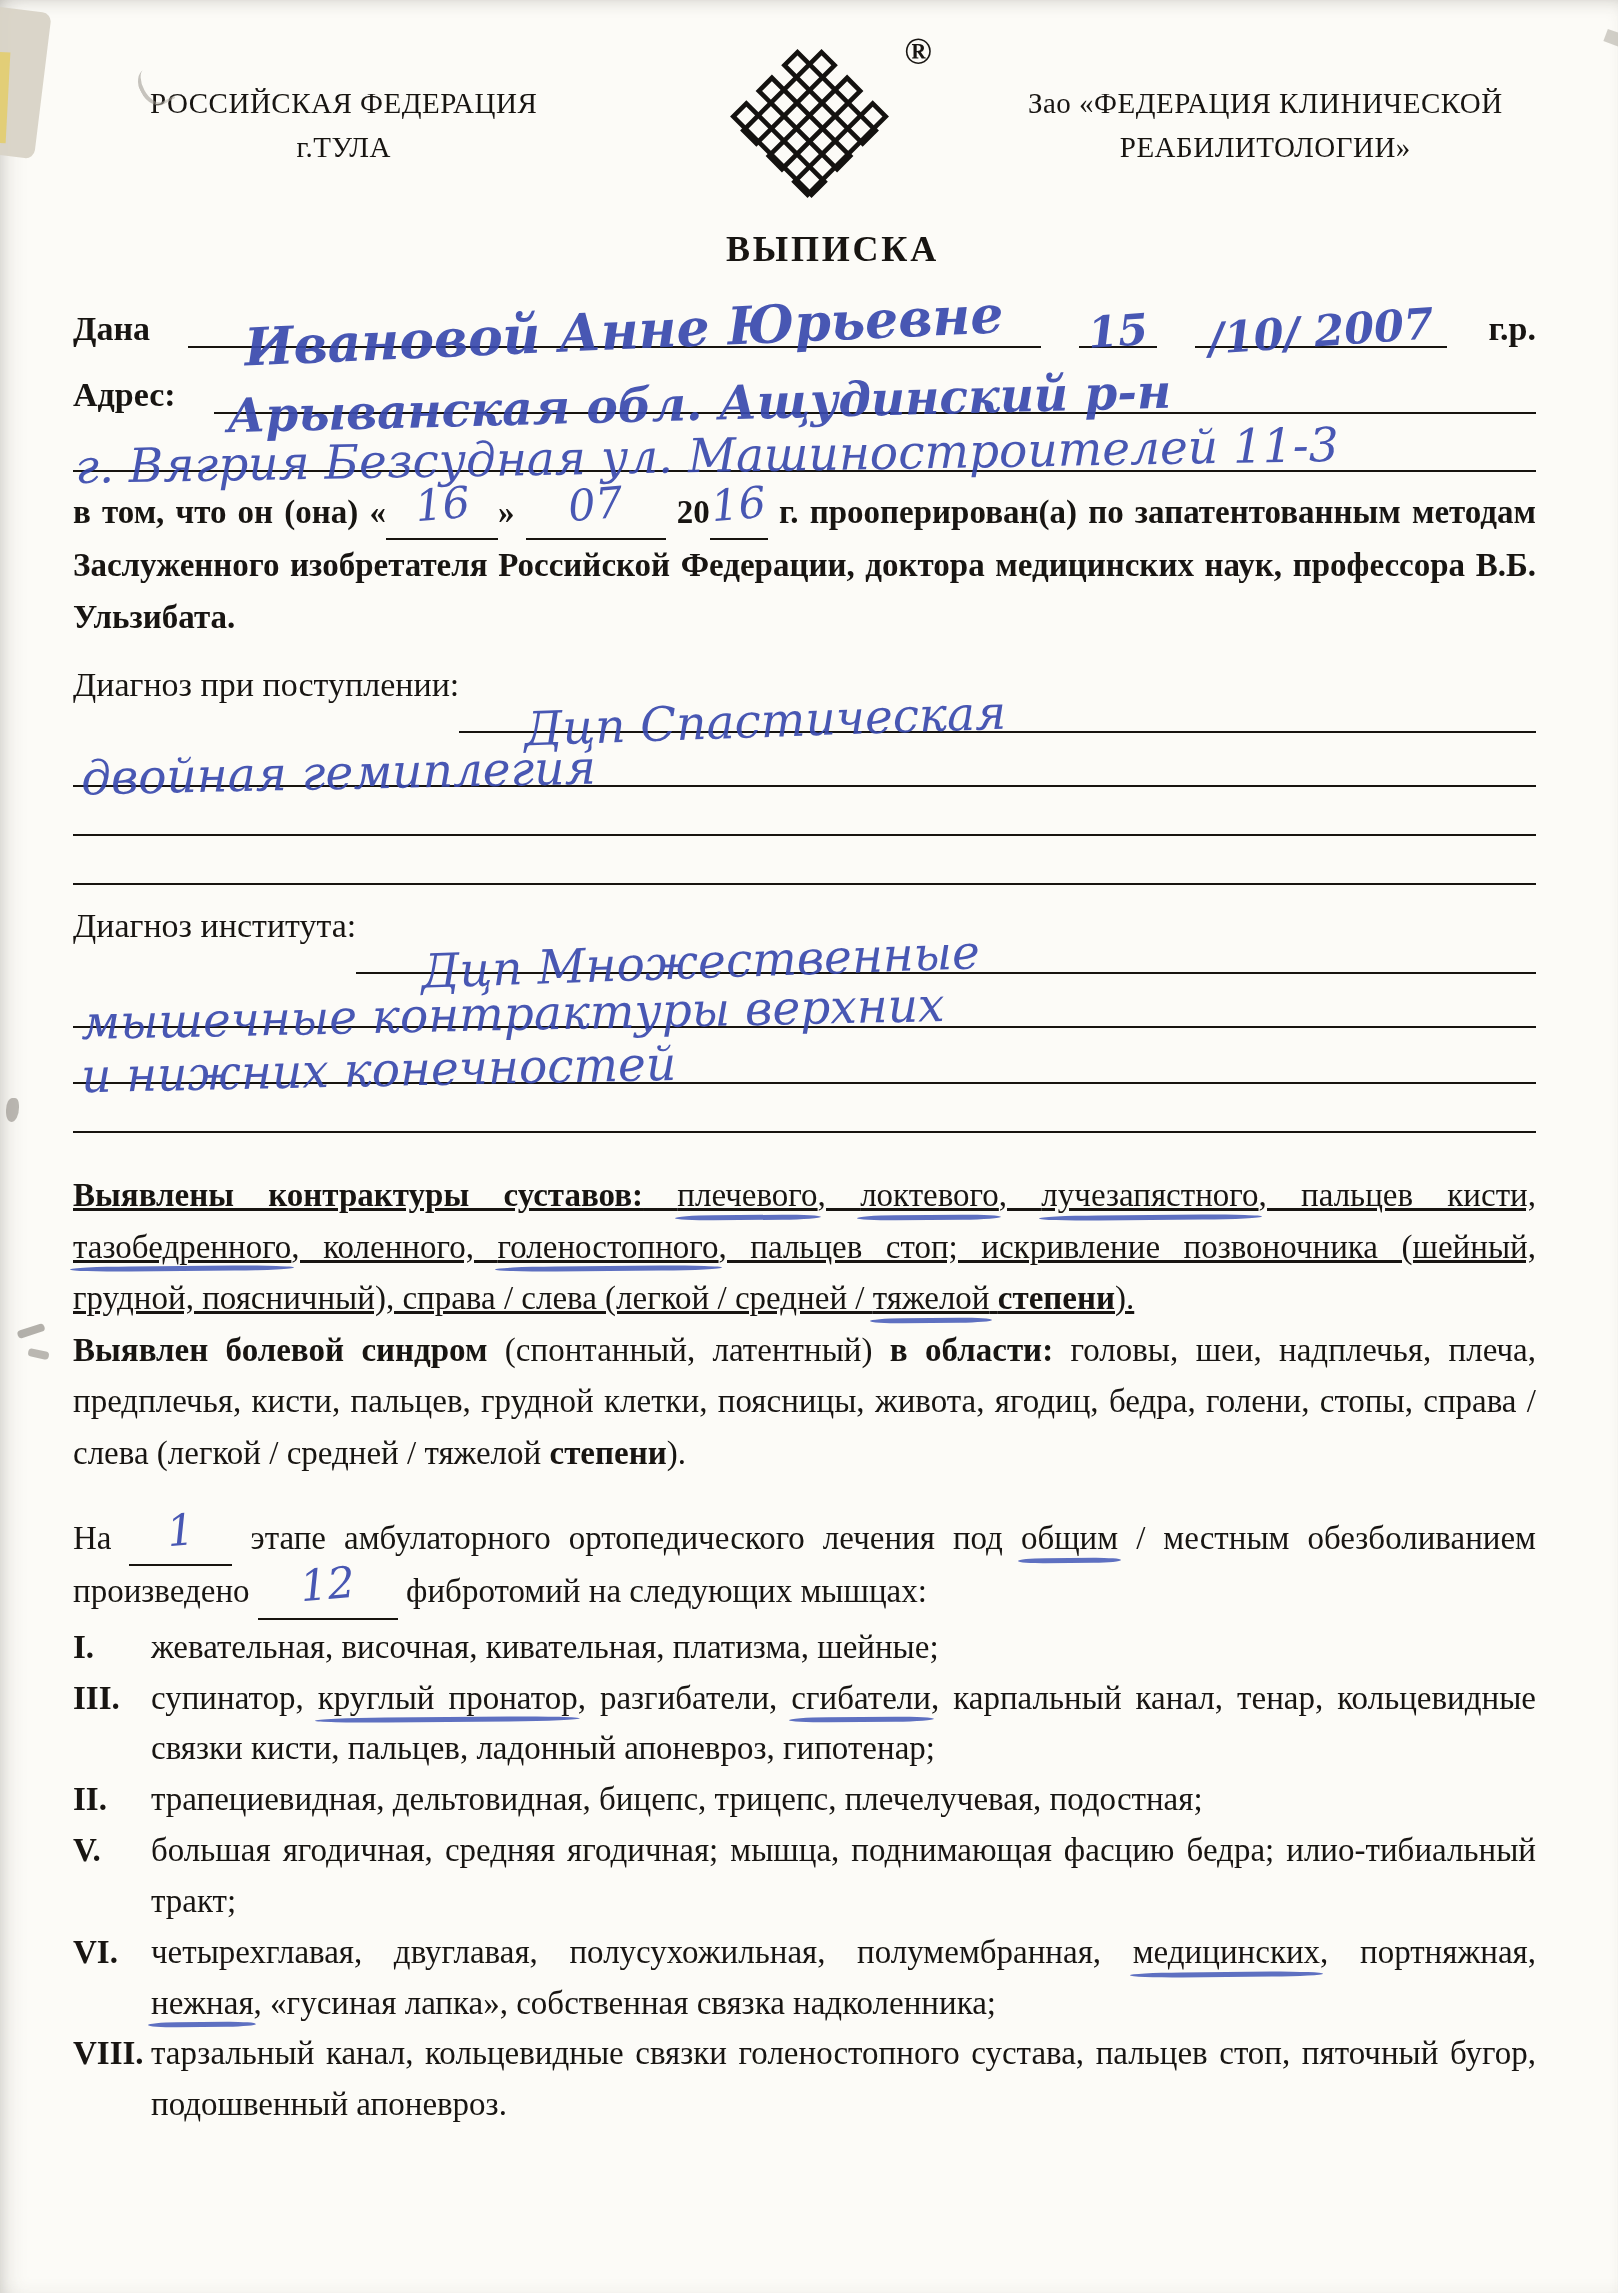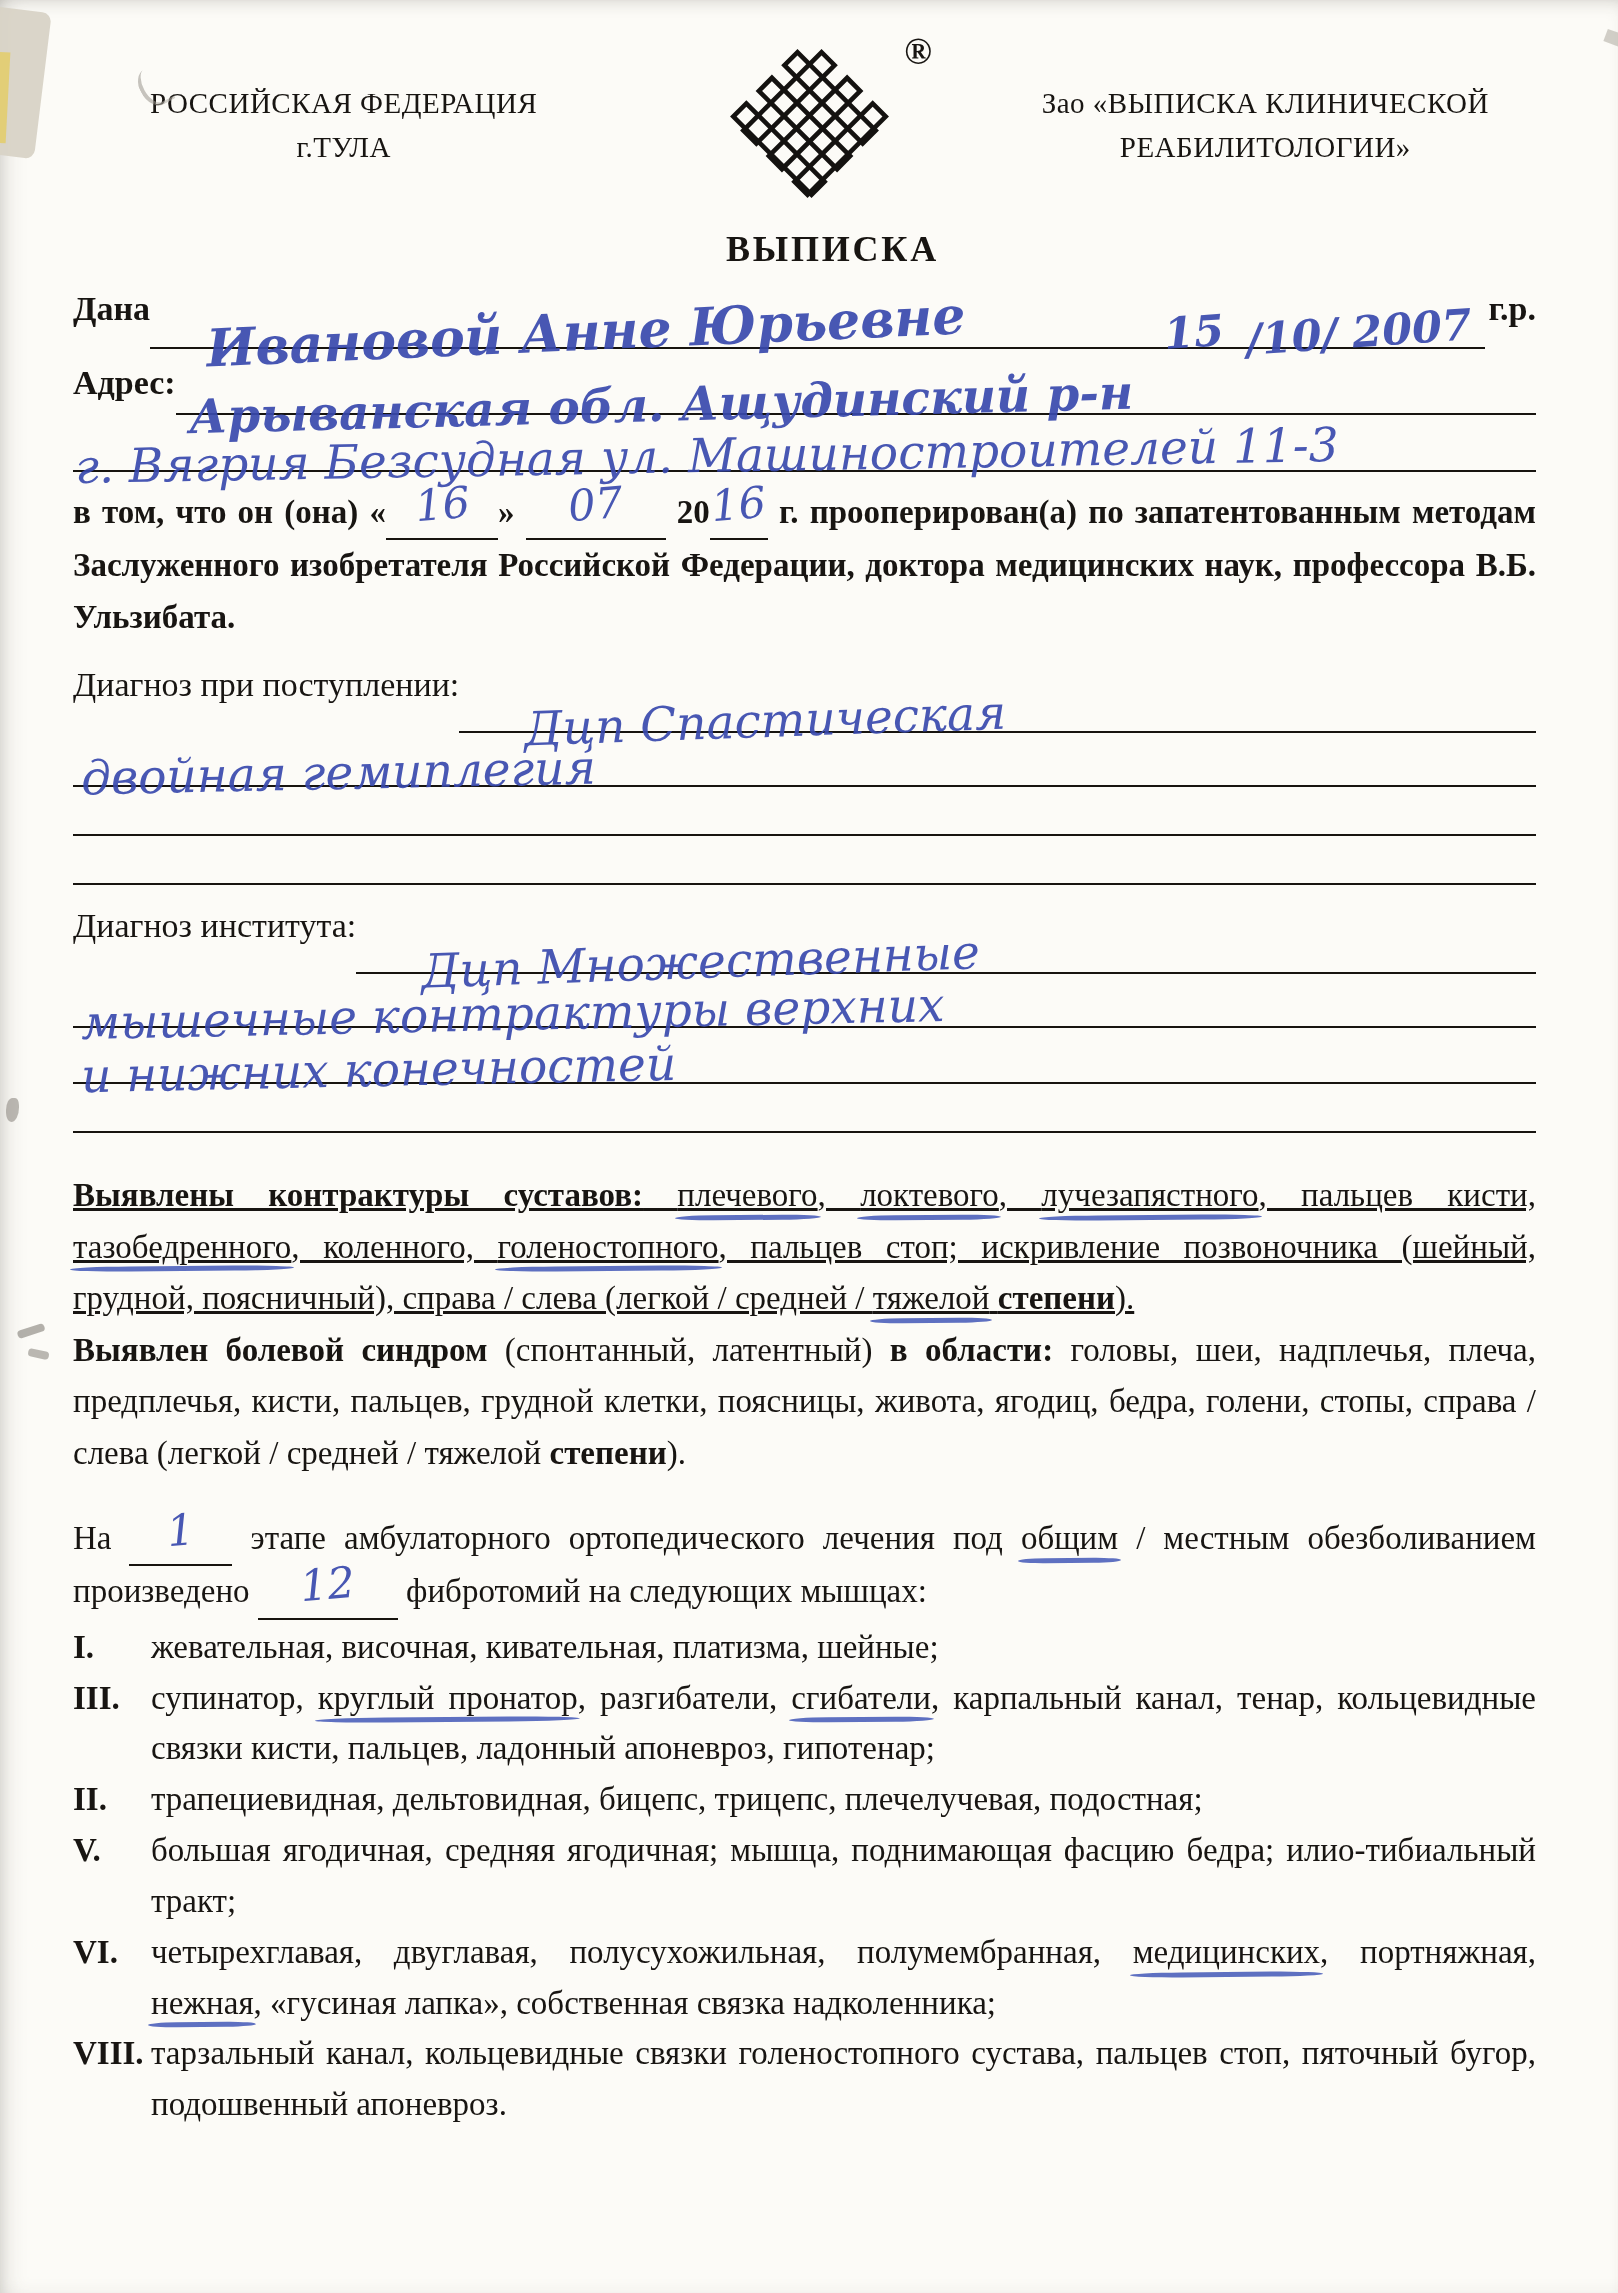--- a/index.html
+++ b/index.html
@@ -32,21 +32,21 @@
 
   .title{text-align:center;font-size:36px;font-weight:bold;letter-spacing:2.8px;margin:9.3px 0 0 56px;}
 
   
   .hw{
     font-family:"DejaVu Serif", serif;font-style:italic;
     color:rgba(56,73,173,.92);white-space:nowrap;
   }
 
   
-  .frow{display:flex;align-items:center;font-size:34px;font-weight:bold;}
+  .frow{display:flex;align-items:flex-end;font-size:34px;font-weight:bold;gap:38px;}
   .fill{flex:1;border-bottom:2.8px solid #17140f;position:relative;}
   .dana-row{margin-top:0;height:78px;}
   .dana-row .fill{height:78px;}
   .hw-name{position:absolute;left:56px;bottom:-15px;font-size:52px;transform:rotate(-2.5deg);}
   .dana-row .blank{height:78px;display:flex;align-items:flex-end;justify-content:center;border-bottom:2.8px solid #17140f;}
   .blank-day{width:78px;}
   .blank-daterest{width:252px;}
   .dana-row .blank .hw{font-size:43px;position:relative;bottom:-9.3px;transform:rotate(-4deg);}
   .suffix{margin-left:3.7px;font-family:Liberation Serif, serif;}
 
@@ -118,21 +118,21 @@
               <rect x="22" y="148" width="156" height="26"></rect>
               <rect x="46" y="22" width="26" height="156"></rect>
               <rect x="97" y="22" width="26" height="156"></rect>
               <rect x="148" y="22" width="26" height="156"></rect>
             </g>
           </svg>
           <span class="rmark">®</span>
         </span>
       </div>
       <div class="hdr-col hdr-right">
-        <div>Зао «ВЫПИСКА КЛИНИЧЕСКОЙ</div>
+        <div>Зао «ФЕДЕРАЦИЯ КЛИНИЧЕСКОЙ</div>
         <div>РЕАБИЛИТОЛОГИИ»</div>
       </div>
     </div>
 
     <div class="title">ВЫПИСКА</div>
 
     <div class="frow dana-row">
       <span>Дана</span>
       <span class="fill">
         <span class="hw hw-name">Ивановой Анне Юрьевне</span>

